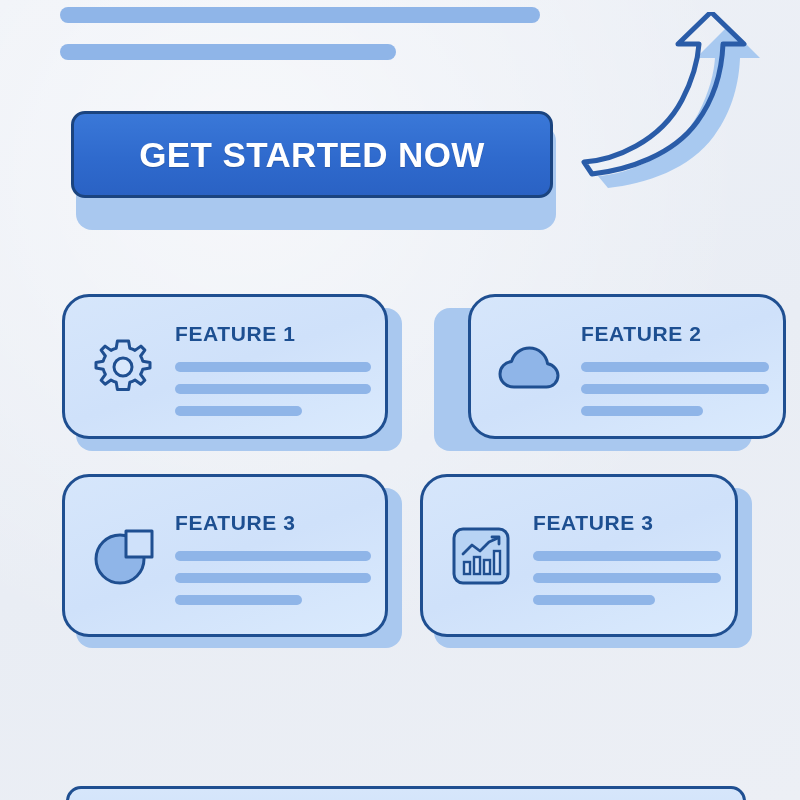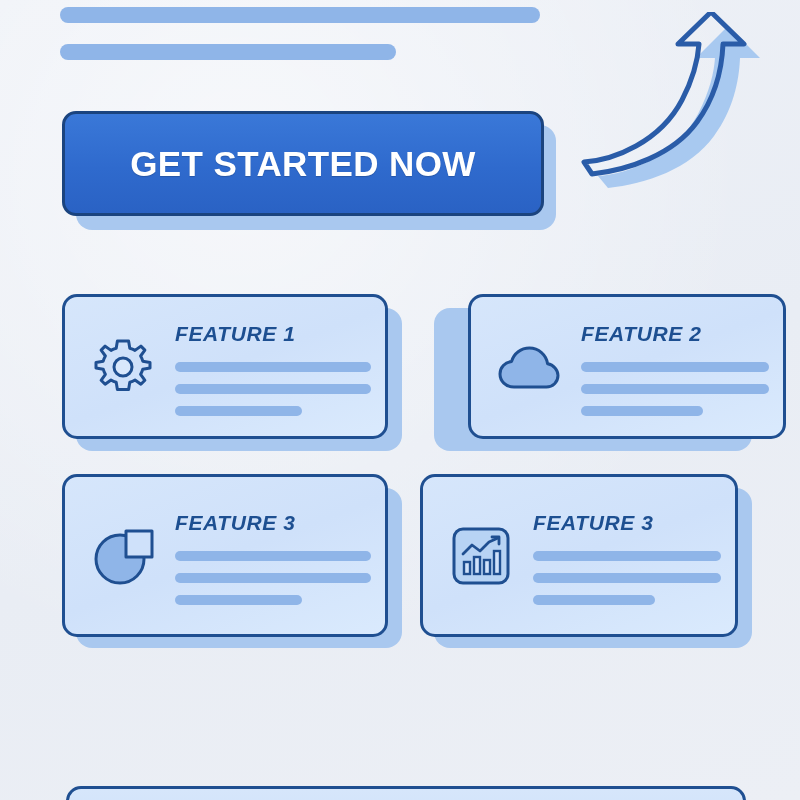--- a/index.html
+++ b/index.html
@@ -45,24 +45,24 @@
     position: absolute;
     left: 76px;
     top: 125px;
     width: 480px;
     height: 105px;
     background: #a9c8ef;
     border-radius: 16px;
   }
   .cta-button {
     position: absolute;
-    left: 62px;
+    left: 71px;
     top: 111px;
     width: 482px;
-    height: 105px;
+    height: 87px;
     background: linear-gradient(180deg, #3a78d8 0%, #2f6acd 55%, #2a62c4 100%);
     border: 3px solid #1b447f;
     border-radius: 14px;
     color: #ffffff;
     font-size: 35px;
     font-weight: bold;
     letter-spacing: 0.4px;
     display: flex;
     align-items: center;
     justify-content: center;
@@ -82,26 +82,25 @@
   
   .card-shadow {
     position: absolute;
     background: #a9c8ef;
     border-radius: 16px;
   }
   .card {
     position: absolute;
     background: linear-gradient(160deg, #d6e6fb 0%, #cfe1fa 50%, #daeafd 100%);
     border: 3px solid #1f4f91;
-    border-radius: 15px;
+    border-radius: 27px;
     display: flex;
     align-items: center;
     padding: 0 14px 0 20px;
     cursor: pointer;
-    font-style: italic;
   }
 
   .card-icon {
     width: 76px;
     min-width: 76px;
     height: 76px;
     display: flex;
     align-items: center;
     justify-content: center;
   }

